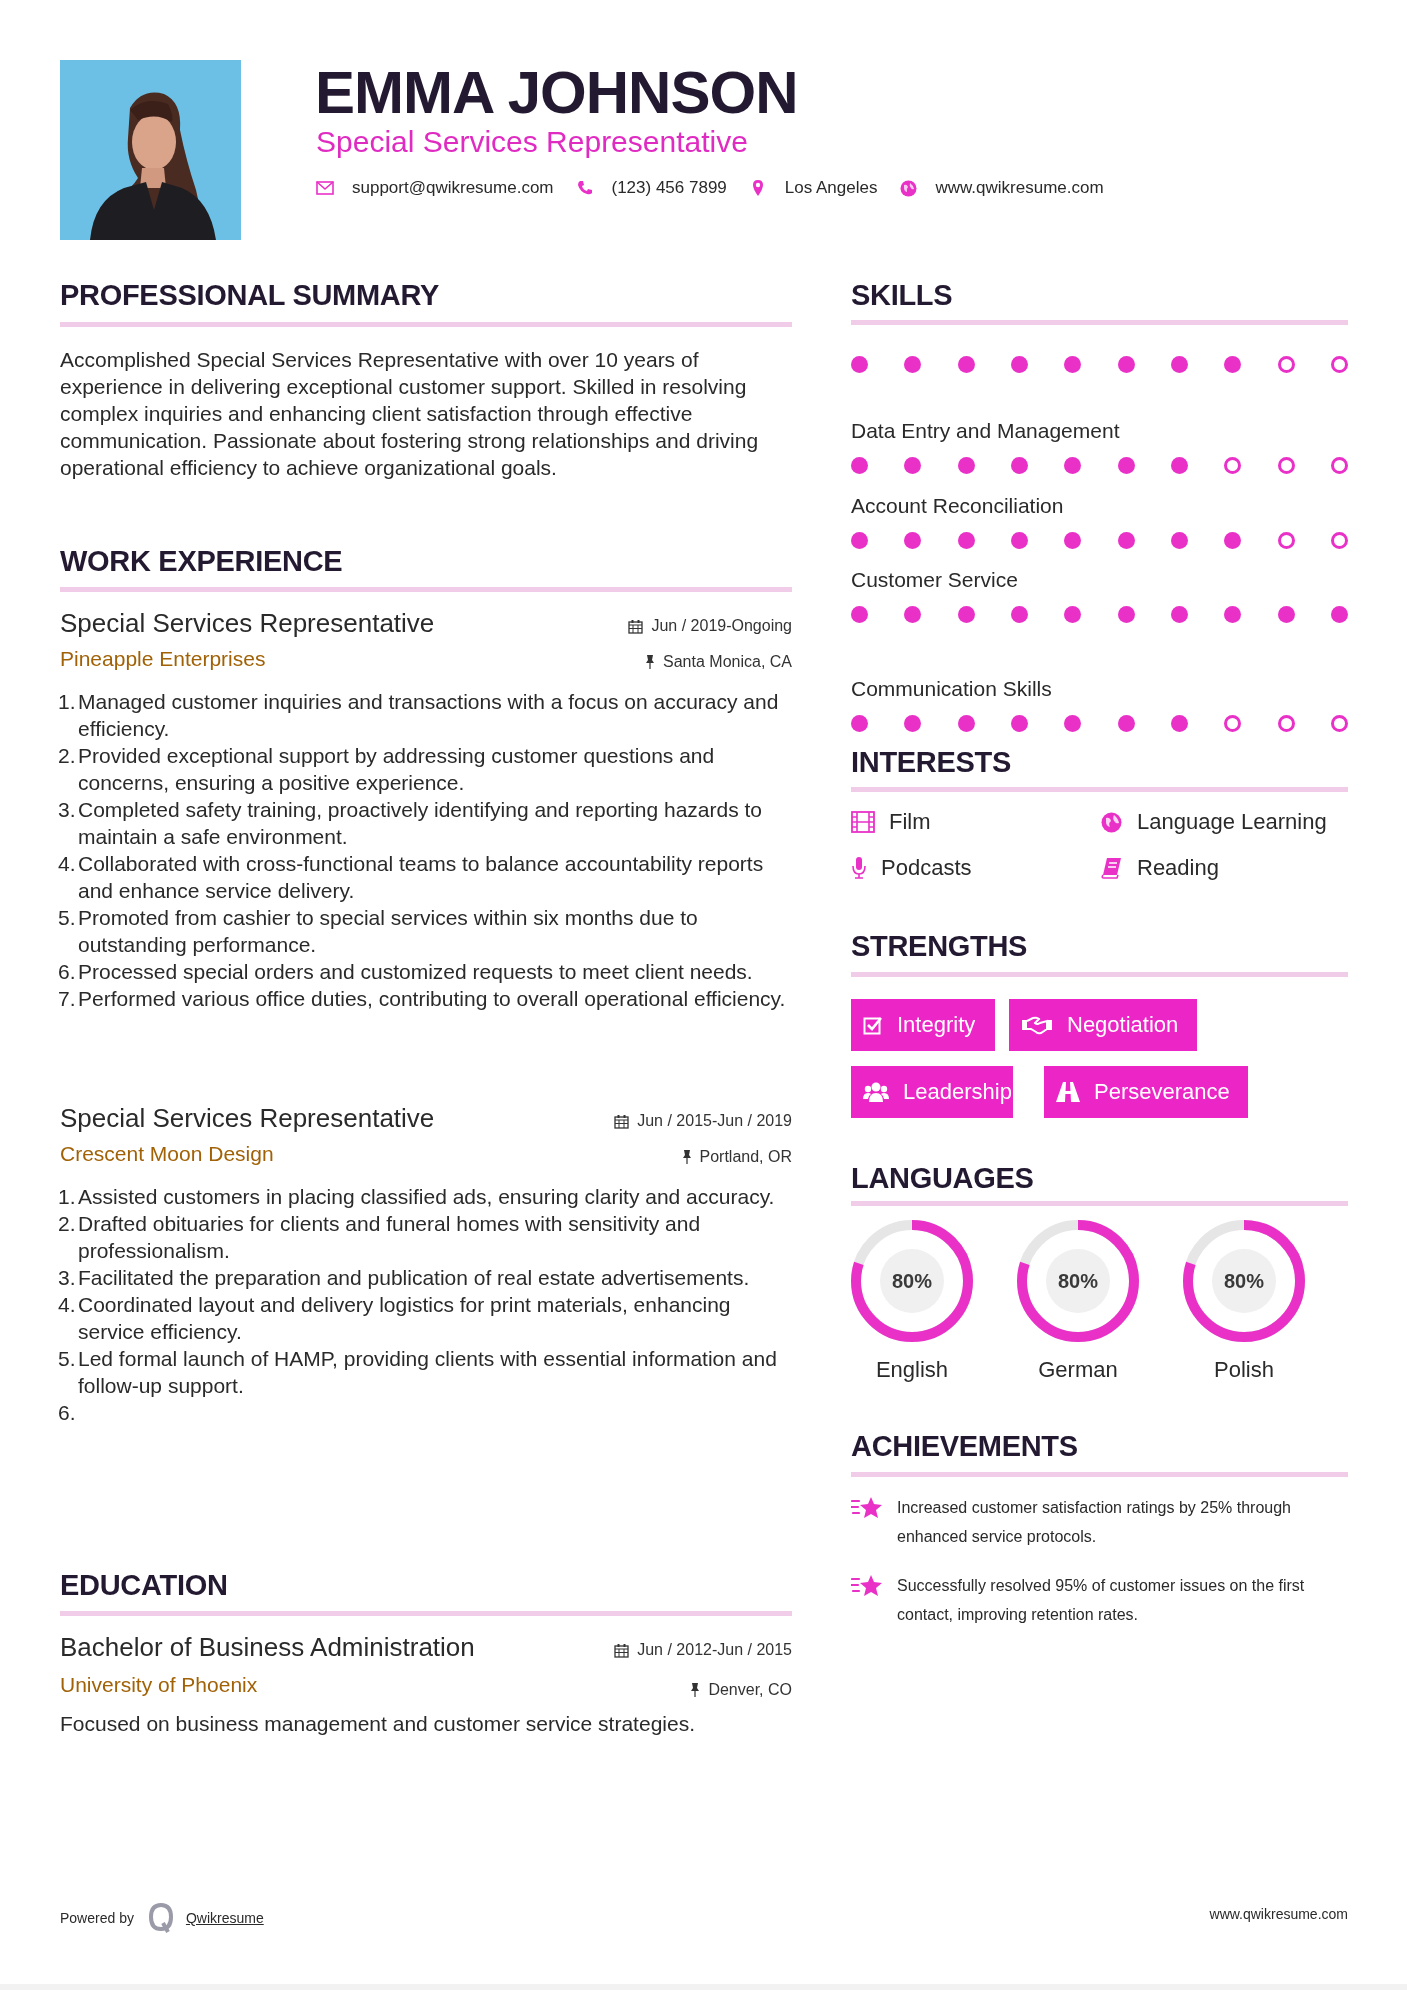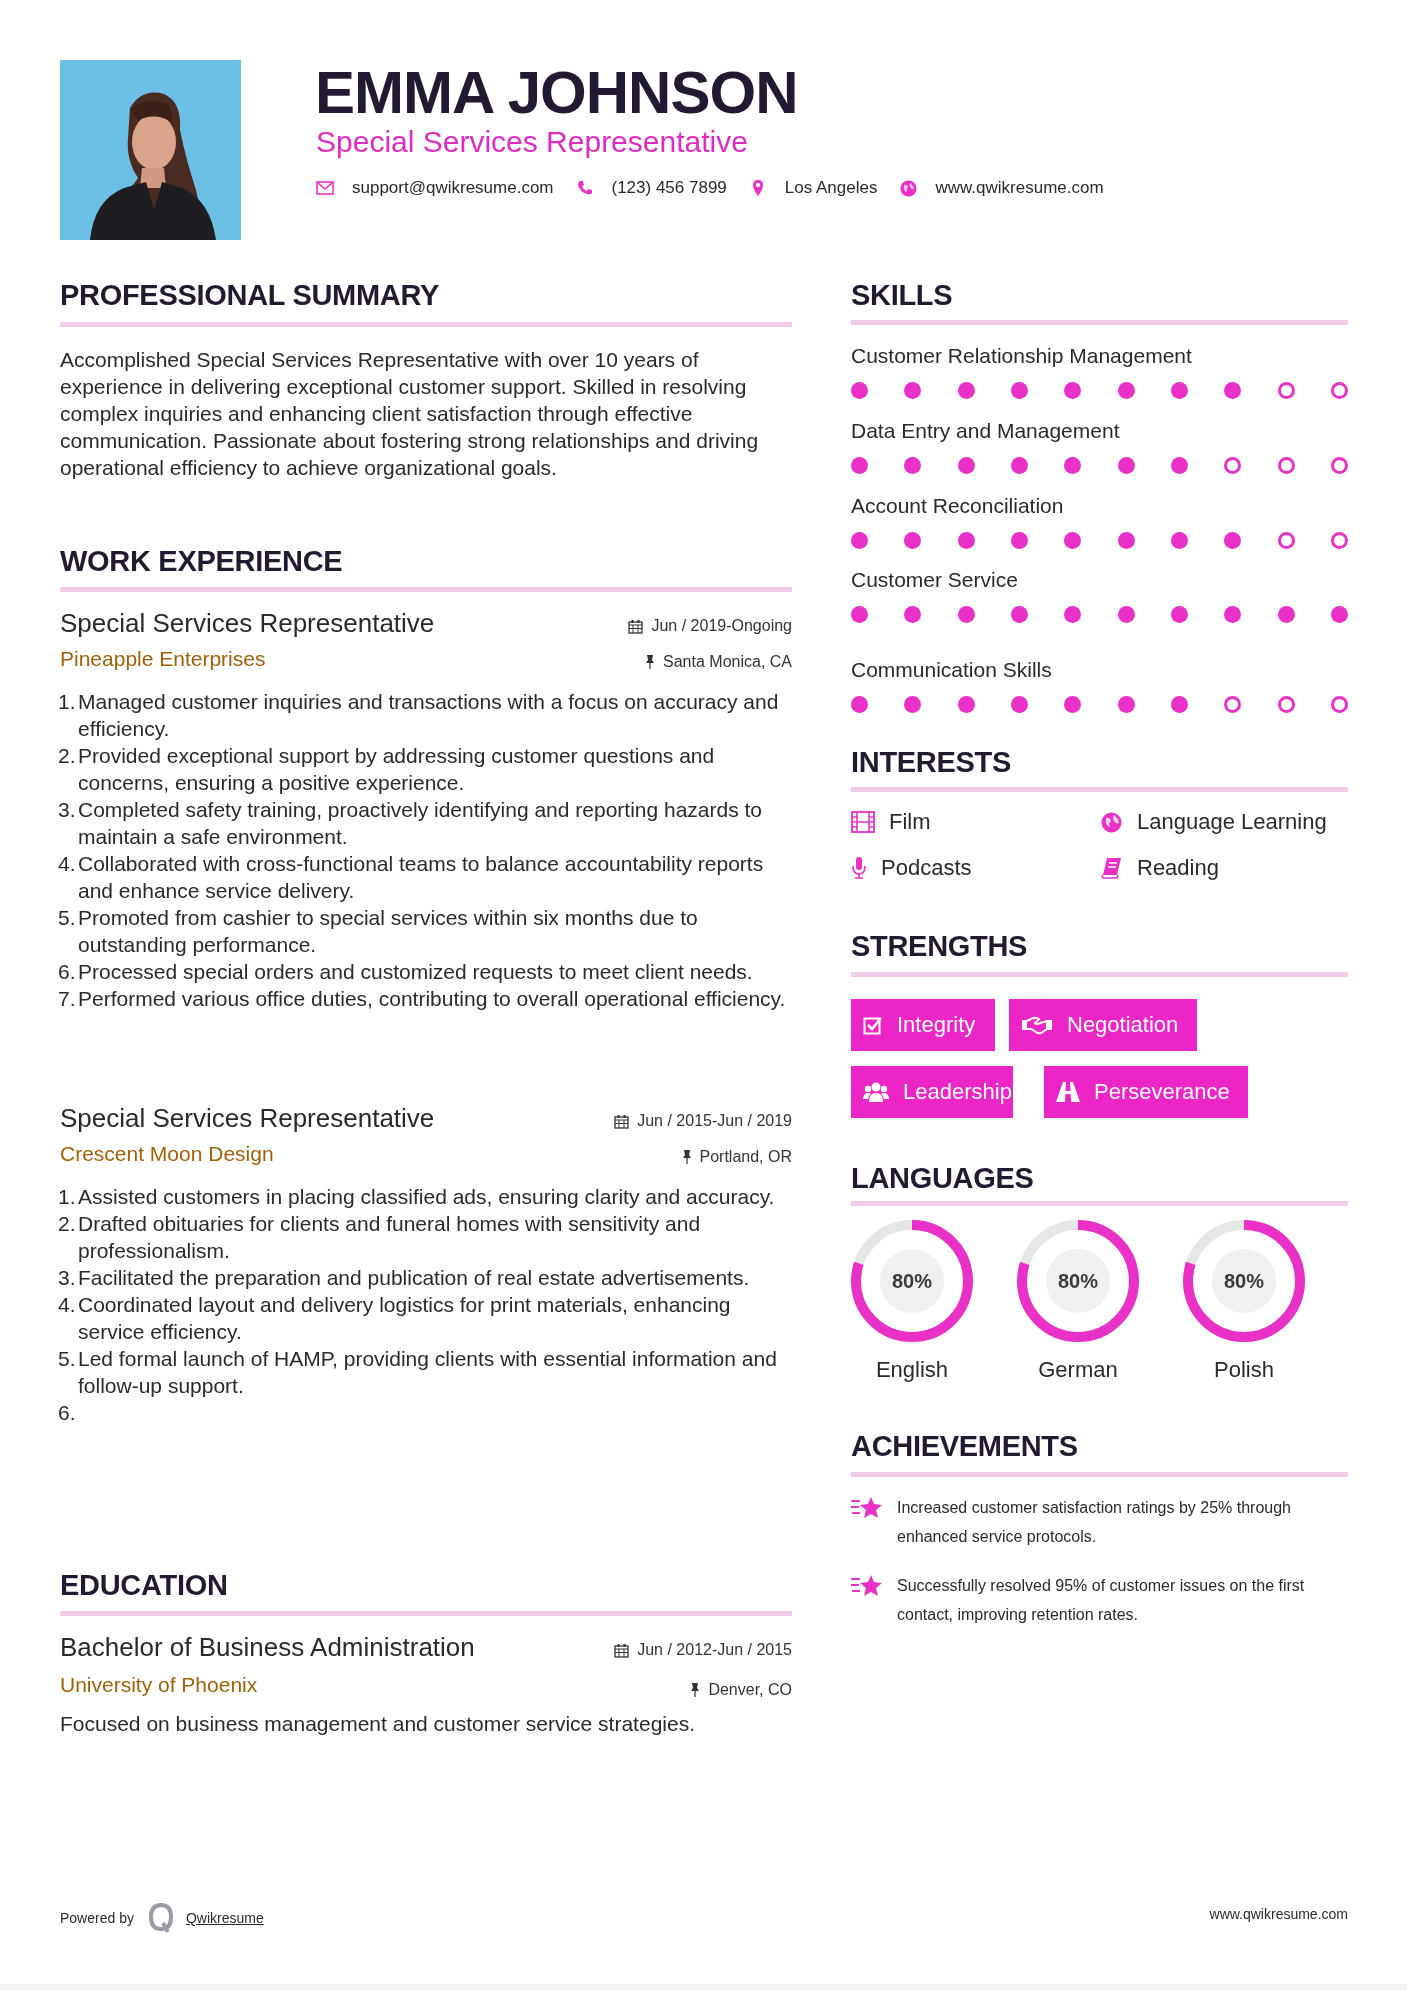--- a/index.html
+++ b/index.html
@@ -218,21 +218,20 @@
     </span>
     <span>Denver, CO</span>
   </div>
   <div class="body-txt" style="margin-top:12px;">Focused on business management and customer service strategies.</div>
 </div>
 
 <div class="abs rcol sec-h" style="top:278px;">SKILLS</div>
 <div class="abs rcol rule" style="top:320px;"></div>
 
 <div class="abs rcol" style="top:343px;">
-  <div class="skill-name">Customer Relationship Management</div>
   <div class="dots" style="margin-top:13px;">
       <span class="dot"></span>
       <span class="dot"></span>
       <span class="dot"></span>
       <span class="dot"></span>
       <span class="dot"></span>
       <span class="dot"></span>
       <span class="dot"></span>
       <span class="dot"></span>
       <span class="dot empty"></span>
@@ -277,21 +276,21 @@
       <span class="dot"></span>
       <span class="dot"></span>
       <span class="dot"></span>
       <span class="dot"></span>
       <span class="dot"></span>
       <span class="dot"></span>
       <span class="dot"></span>
       <span class="dot"></span>
     </div>
 </div>
-<div class="abs rcol" style="top:657px;">
+<div class="abs rcol" style="top:676px;">
   <div class="skill-name">Communication Skills</div>
   <div class="dots" style="margin-top:13px;">
       <span class="dot"></span>
       <span class="dot"></span>
       <span class="dot"></span>
       <span class="dot"></span>
       <span class="dot"></span>
       <span class="dot"></span>
       <span class="dot"></span>
       <span class="dot empty"></span>

